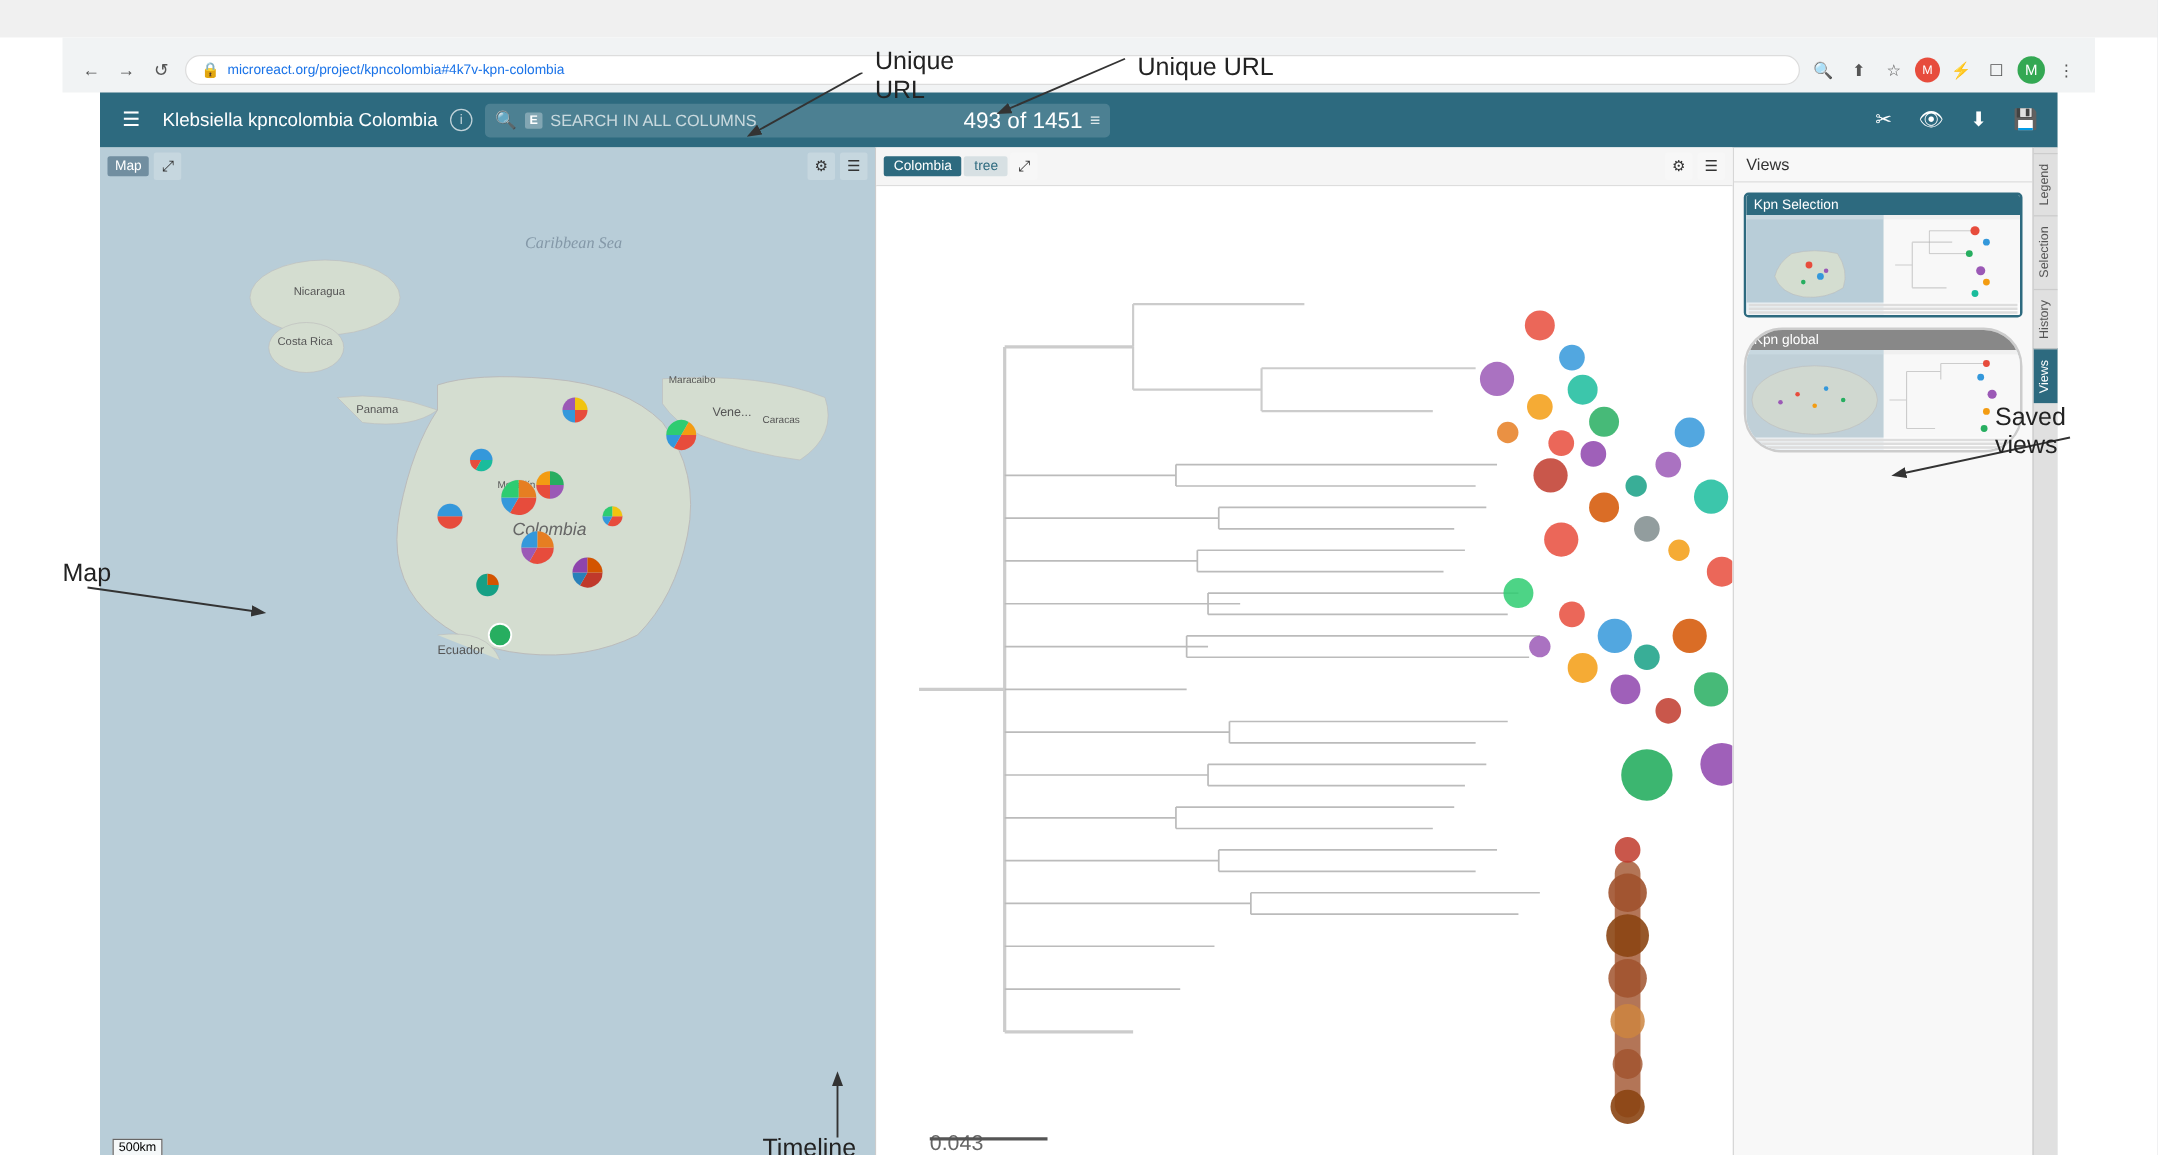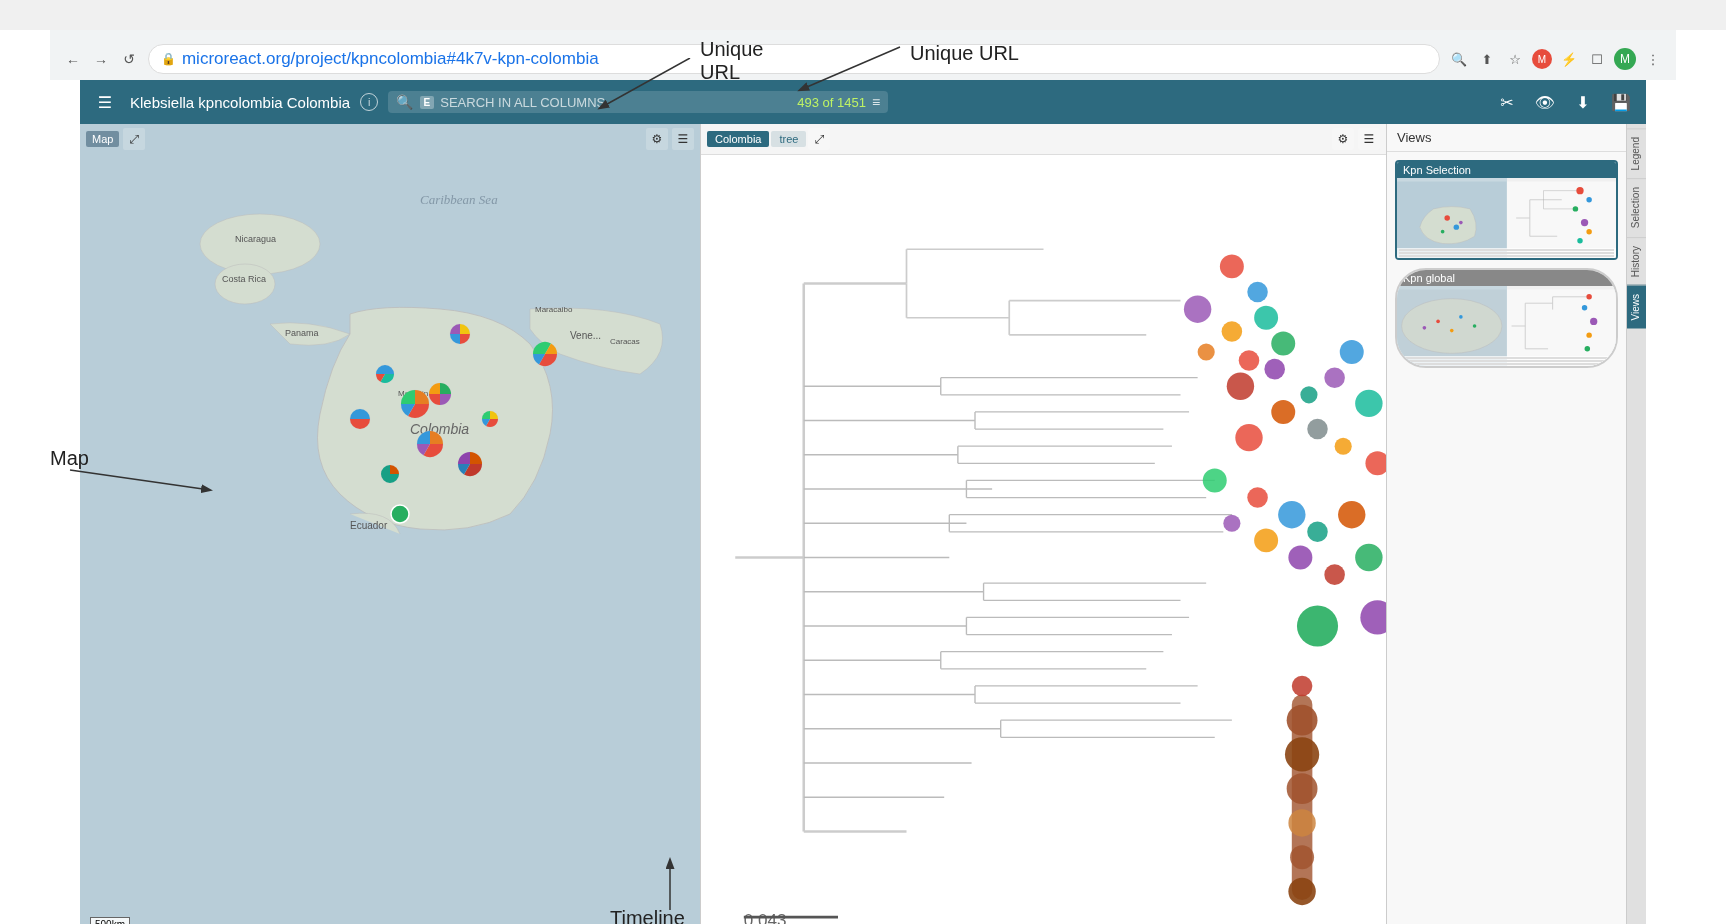--- a/index.html
+++ b/index.html
@@ -96,21 +96,21 @@
     .search-icon { font-size: 14px; color: rgba(255,255,255,0.8); }
     .search-badge {
       background: rgba(255,255,255,0.3);
       color: white;
       font-size: 10px;
       padding: 1px 4px;
       border-radius: 2px;
       font-weight: bold;
     }
     .search-placeholder { font-size: 13px; color: rgba(255,255,255,0.7); flex: 1; }
-    .record-count { font-size: 13px; color: #bef264; }
+    .record-count { font-size: 18px; color: #ffffff; }
     .filter-icon { font-size: 14px; color: rgba(255,255,255,0.8); cursor: pointer; }
     .spacer { flex: 1; }
     .top-bar-actions { display: flex; gap: 8px; align-items: center; }
     .top-bar-btn {
       width: 30px; height: 30px;
       display: flex; align-items: center; justify-content: center;
       background: transparent;
       border: none;
       cursor: pointer;
       color: white;
@@ -336,21 +336,21 @@
 
   <div class="browser-chrome" style="margin: 30px 50px 0 50px;">
     <div class="browser-toolbar">
       <div class="nav-buttons">
         <button class="nav-btn">←</button>
         <button class="nav-btn">→</button>
         <button class="nav-btn">↺</button>
       </div>
       <div class="address-bar">
         <span class="lock-icon">🔒</span>
-        <span style="font-size:17px; color:#1a73e8;">microreact.org/project/kpncolombia#4k7v-kpn-colombia</span>
+        <span style="font-size:11px; color:#1a73e8;">microreact.org/project/kpncolombia#4k7v-kpn-colombia</span>
       </div>
       <div class="browser-actions">
         <button class="browser-action-btn">🔍</button>
         <button class="browser-action-btn">⬆</button>
         <button class="browser-action-btn">☆</button>
         <button class="browser-action-btn" style="background:#e74c3c; width:20px; height:20px; border-radius:50%; color:white; font-size:10px;">M</button>
         <button class="browser-action-btn">⚡</button>
         <button class="browser-action-btn">☐</button>
         <div class="profile-avatar">M</div>
         <button class="browser-action-btn">⋮</button>
@@ -788,14 +788,26 @@
       <defs>
         <marker id="arr3" markerWidth="8" markerHeight="6" refX="6" refY="3" orient="auto">
           <polygon points="0 0, 8 3, 0 6" fill="#333"></polygon>
         </marker>
       </defs>
       <line x1="120" y1="60" x2="120" y2="10" stroke="#333" stroke-width="1.5" marker-end="url(#arr3)"></line>
       <text x="60" y="75" font-size="20" font-weight="400" fill="#222" font-family="Arial, sans-serif">Timeline</text>
     </svg>
   </div>
 
+  <div style="position:absolute; top:290px; right:30px; pointer-events:none; z-index:500;">
+    <svg width="220" height="120">
+      <defs>
+        <marker id="arr4" markerWidth="8" markerHeight="6" refX="6" refY="3" orient="auto">
+          <polygon points="0 0, 8 3, 0 6" fill="#333"></polygon>
+        </marker>
+      </defs>
+      <line x1="180" y1="30" x2="40" y2="60" stroke="#333" stroke-width="1.5" marker-end="url(#arr4)"></line>
+      <text x="120" y="20" font-size="20" font-weight="400" fill="#222" font-family="Arial, sans-serif">Saved</text>
+      <text x="120" y="42" font-size="20" font-weight="400" fill="#222" font-family="Arial, sans-serif">views</text>
+    </svg>
+  </div>
 
 </div>
 
 </body></html>

